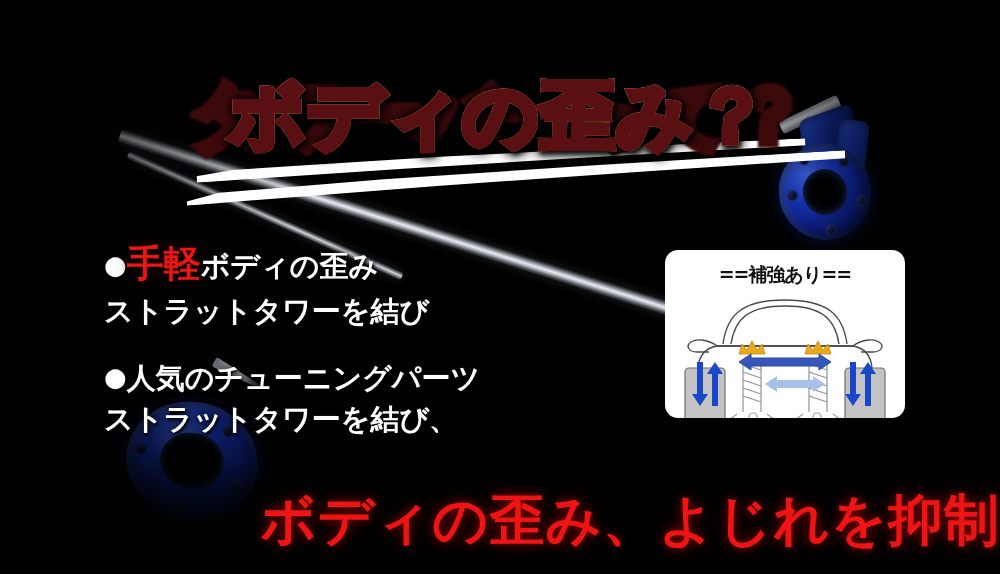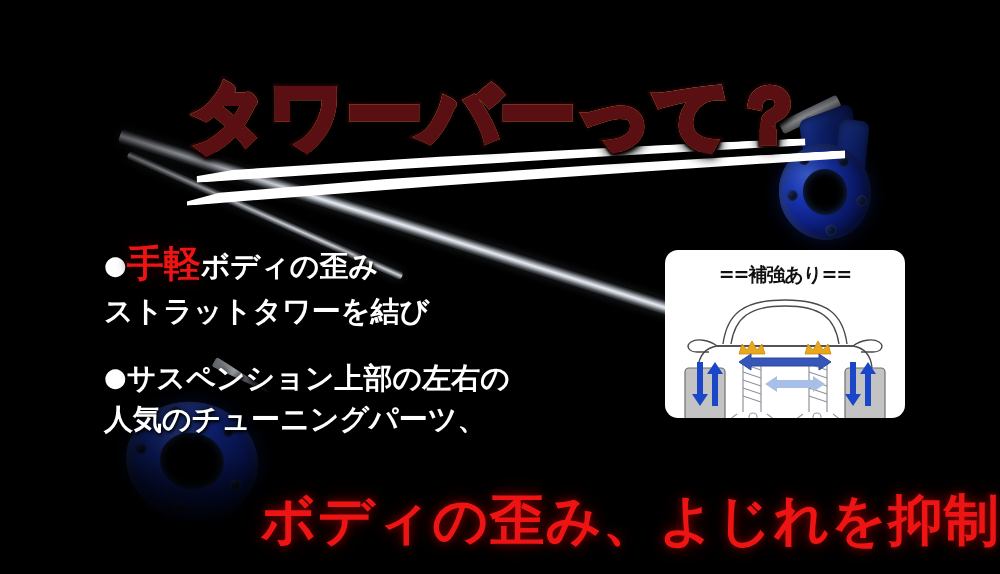--- a/index.html
+++ b/index.html
@@ -256,36 +256,36 @@
       <div class="bolt" style="left:44%; top:86%;"></div>
     </div>
 
     <div class="vignette"></div>
   </div>
 
   <div class="swoosh swoosh-1"></div>
   <div class="swoosh swoosh-2"></div>
 
   <div class="title-shadow">タワーバーって？</div>
-  <div class="title">タワーバーって？</div>
+  <div class="title">ボディの歪み？</div>
 
   <div class="copy">
 
     <div class="block">
       <div>
         <span class="bullet-dot">●</span><span class="hl-red">手軽</span><span>ボディの歪み</span>
       </div>
       <div>ストラットタワーを結び</div>
     </div>
 
     <div class="block">
       <div>
-        <span class="bullet-dot">●</span><span>サスペンション上部の左右の</span>
+        <span class="bullet-dot">●</span><span>人気のチューニングパーツ</span>
       </div>
-      <div>人気のチューニングパーツ、</div>
+      <div>ストラットタワーを結び、</div>
     </div>
 
   </div>
 
   <div class="bottom-line">ボディの歪み、よじれを抑制</div>
 
   <div class="panel">
     <div class="panel-title">==補強あり==</div>
 
     <svg class="diagram" viewBox="0 0 240 172">

